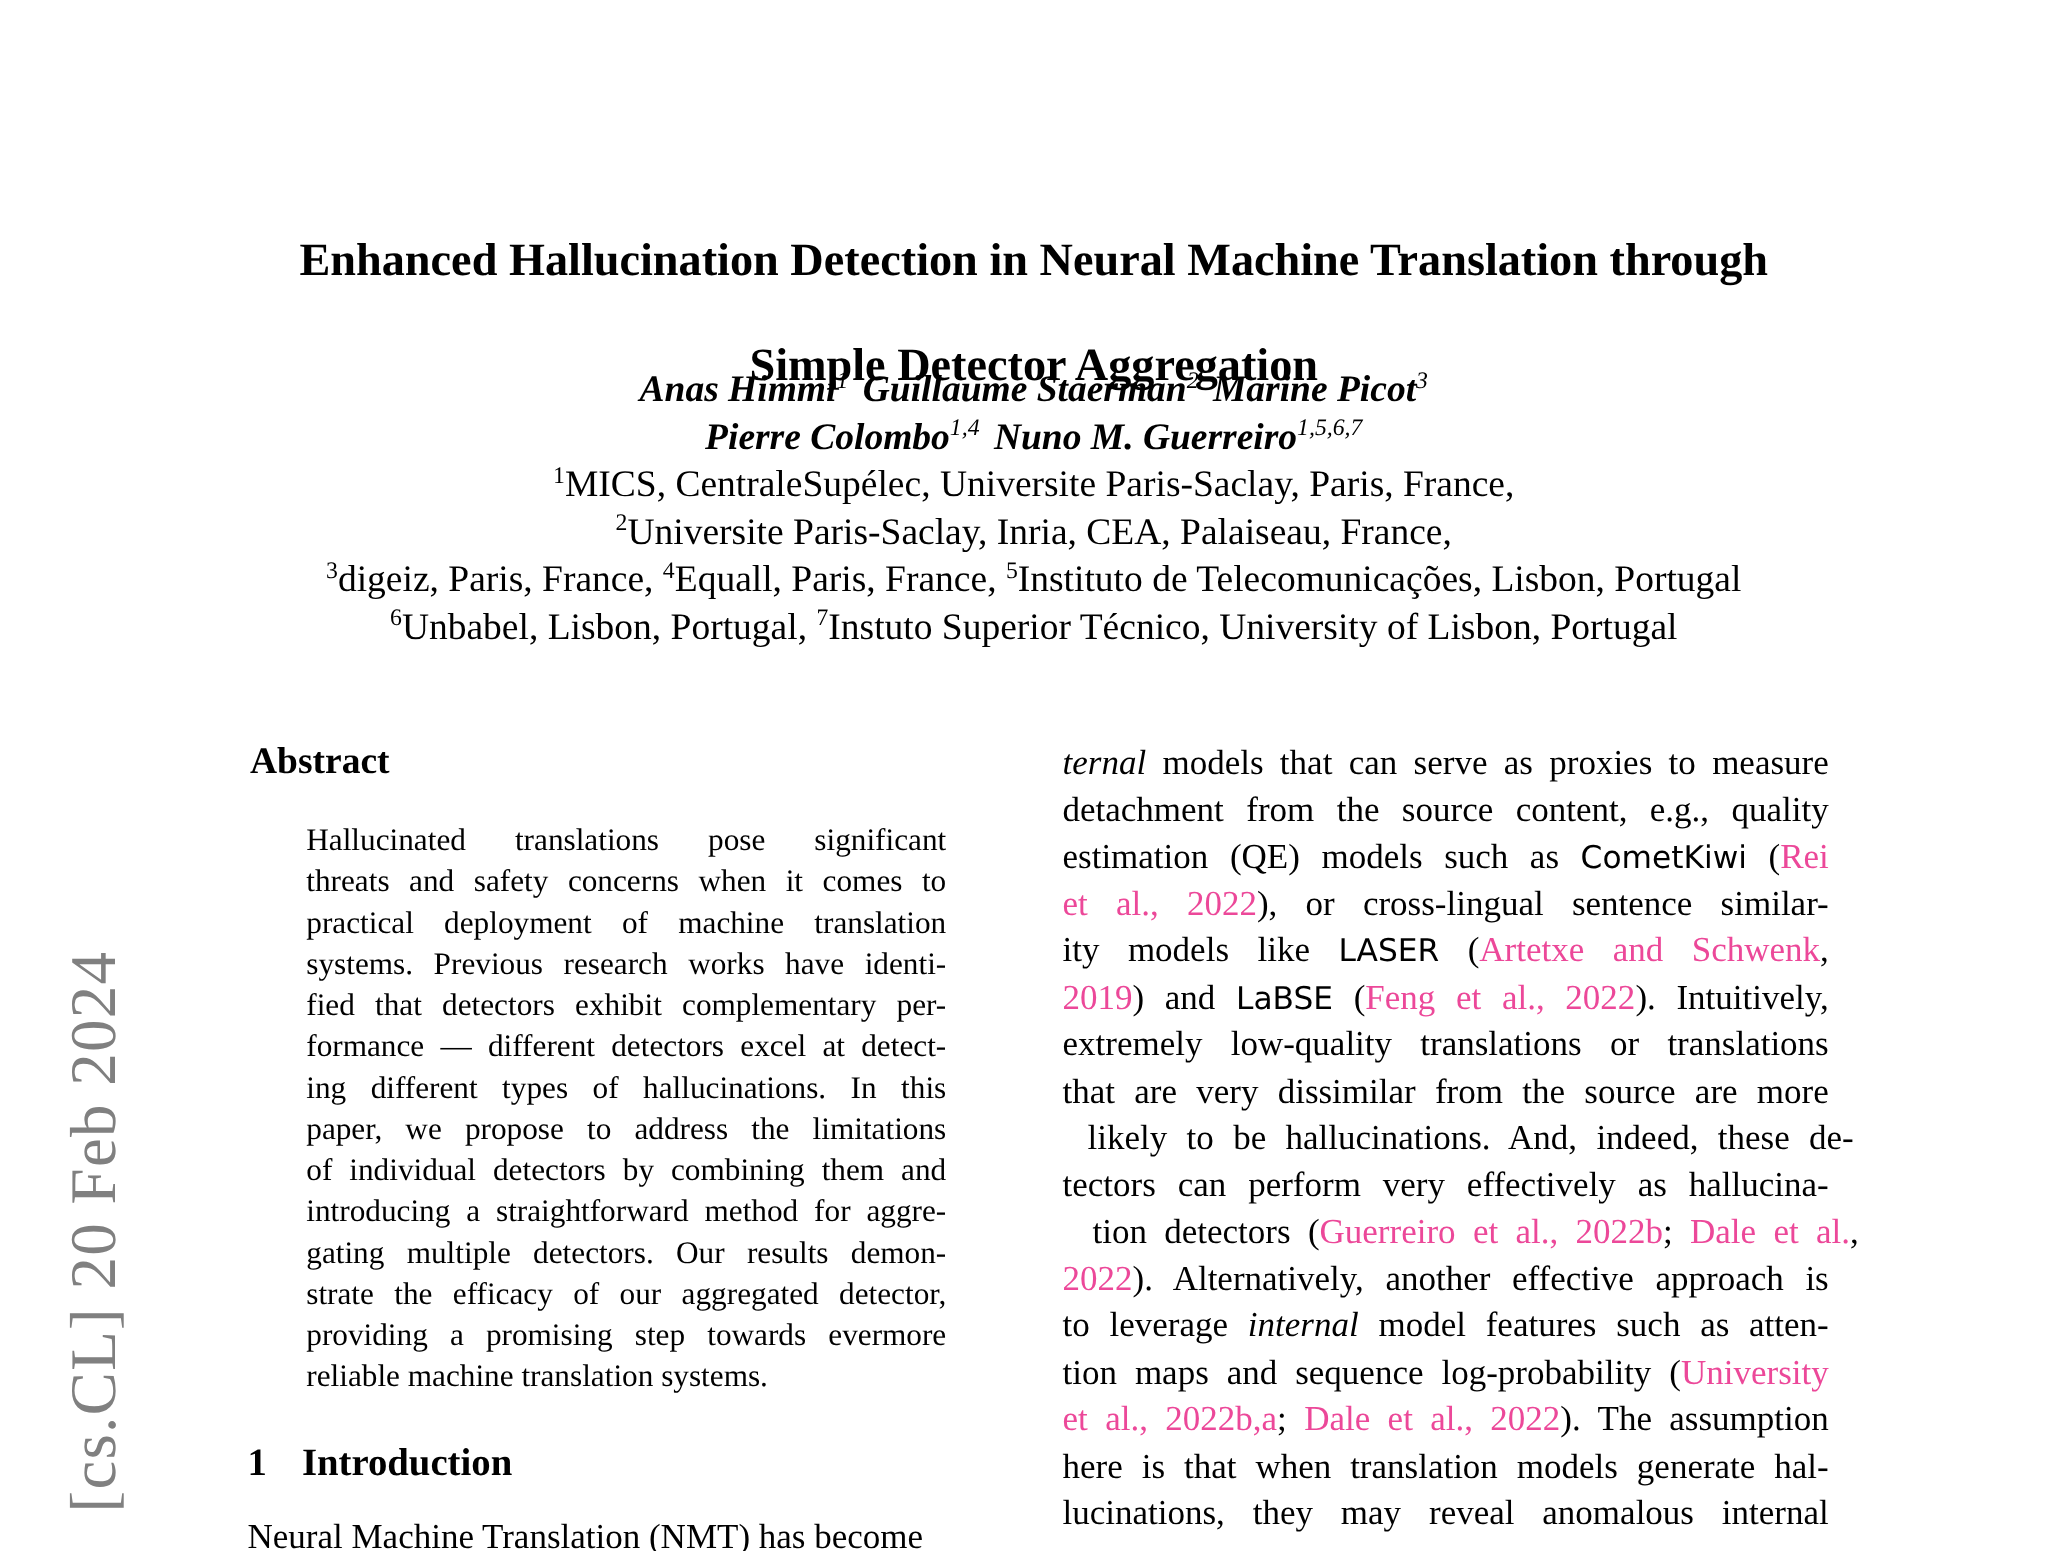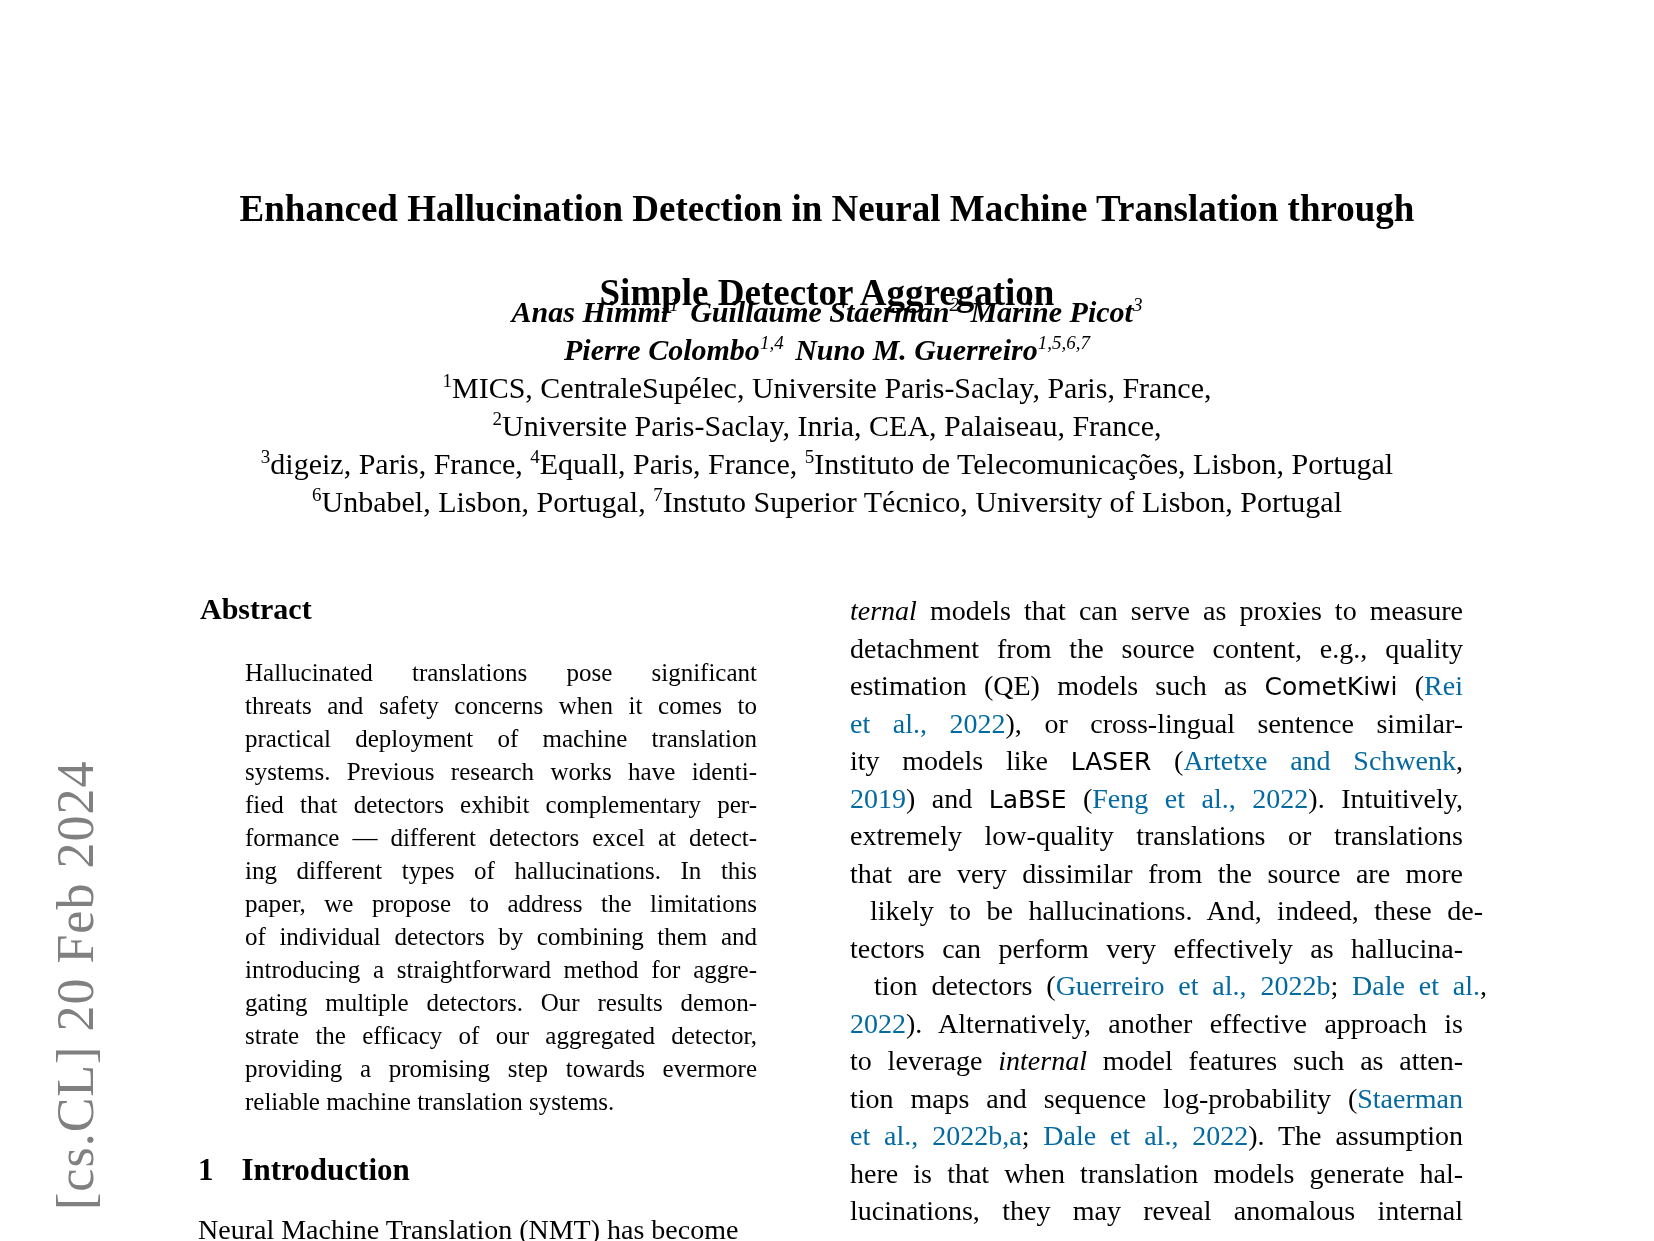--- a/index.html
+++ b/index.html
@@ -37,21 +37,21 @@
   .abs-line.last { text-align-last: left; }
   .sec-head {
     position: absolute; left: 198px; top: 1152px; font-weight: bold; font-size: 31px;
   }
   .sec-head .num { margin-right: 28px; }
   .col-line {
     position: absolute; width: 613px; height: 38px;
     font-size: 28px; line-height: 38px; text-align: justify; text-align-last: justify; white-space: nowrap;
   }
   .col-line.last { text-align-last: left; }
-  .cite { color: #0369a1; }
+  .cite { color: #ec4899; }
   .sans { font-family: "DejaVu Sans", "Liberation Sans", sans-serif; font-size: 25px; }
   em { font-style: italic; }
 </style>
 </head>
 <body>
 
 <div class="title" style="top:188px;">Enhanced Hallucination Detection in Neural Machine Translation through</div>
 <div class="title" style="top:228px;margin-top:44px;">Simple Detector Aggregation</div>
 
 <div class="authors" style="top:294px;">
@@ -106,16 +106,16 @@
 <div class="col-line" style="left:850px; top:705px;"><a class="cite">et al., 2022</a><span>), or cross-lingual sentence similar-</span></div>
 <div class="col-line" style="left:850px; top:742px;"><span>ity models like </span><span class="sans">LASER</span><span> (</span><a class="cite">Artetxe and Schwenk</a><span>,</span></div>
 <div class="col-line" style="left:850px; top:780px;"><a class="cite">2019</a><span>) and </span><span class="sans">LaBSE</span><span> (</span><a class="cite">Feng et al., 2022</a><span>). Intuitively,</span></div>
 <div class="col-line" style="left:850px; top:817px;">extremely low-quality translations or translations</div>
 <div class="col-line" style="left:850px; top:855px;">that are very dissimilar from the source are more</div>
 <div class="col-line" style="left:850px; top:892px;margin-left:20px;">likely to be hallucinations. And, indeed, these de-</div>
 <div class="col-line" style="left:850px; top:930px;">tectors can perform very effectively as hallucina-</div>
 <div class="col-line" style="left:850px; top:967px;margin-left:24px;"><span>tion detectors (</span><a class="cite">Guerreiro et al., 2022b</a><span>; </span><a class="cite">Dale et al.</a><span>,</span></div>
 <div class="col-line" style="left:850px; top:1005px;"><a class="cite">2022</a><span>). Alternatively, another effective approach is</span></div>
 <div class="col-line" style="left:850px; top:1042px;"><span>to leverage </span><em>internal</em><span> model features such as atten-</span></div>
-<div class="col-line" style="left:850px; top:1080px;"><span>tion maps and sequence log-probability (</span><a class="cite">Staerman</a></div>
+<div class="col-line" style="left:850px; top:1080px;"><span>tion maps and sequence log-probability (</span><a class="cite">University</a></div>
 <div class="col-line" style="left:850px; top:1117px;"><a class="cite">et al., 2022b,a</a><span>; </span><a class="cite">Dale et al., 2022</a><span>). The assumption</span></div>
 <div class="col-line" style="left:850px; top:1155px;">here is that when translation models generate hal-</div>
 <div class="col-line" style="left:850px; top:1192px;">lucinations, they may reveal anomalous internal</div>
 
 </body></html>

